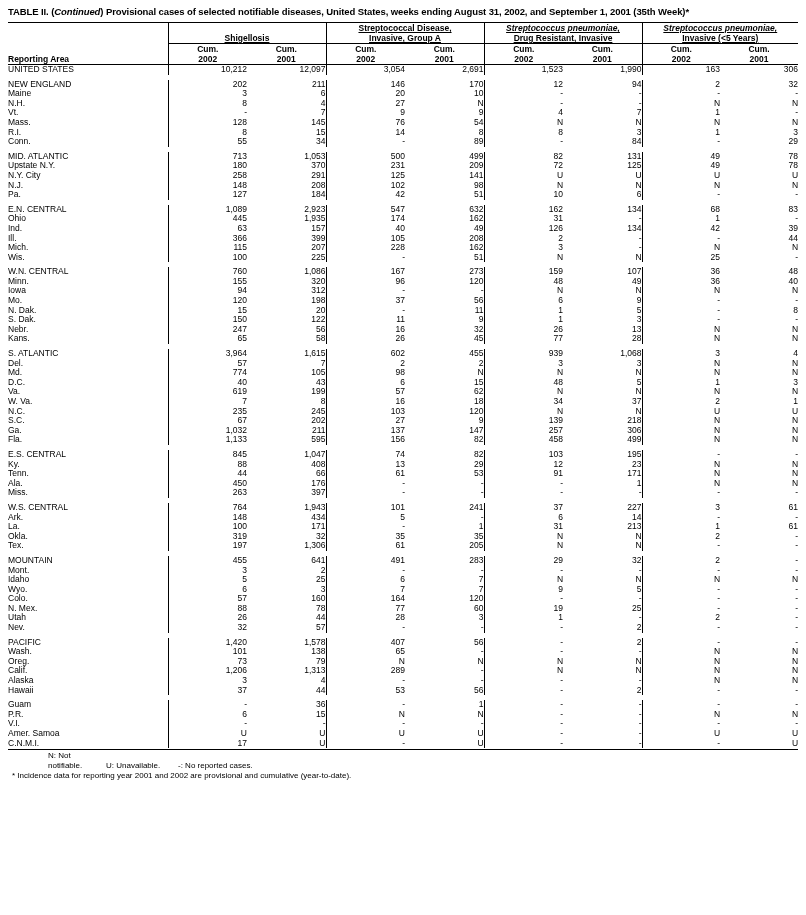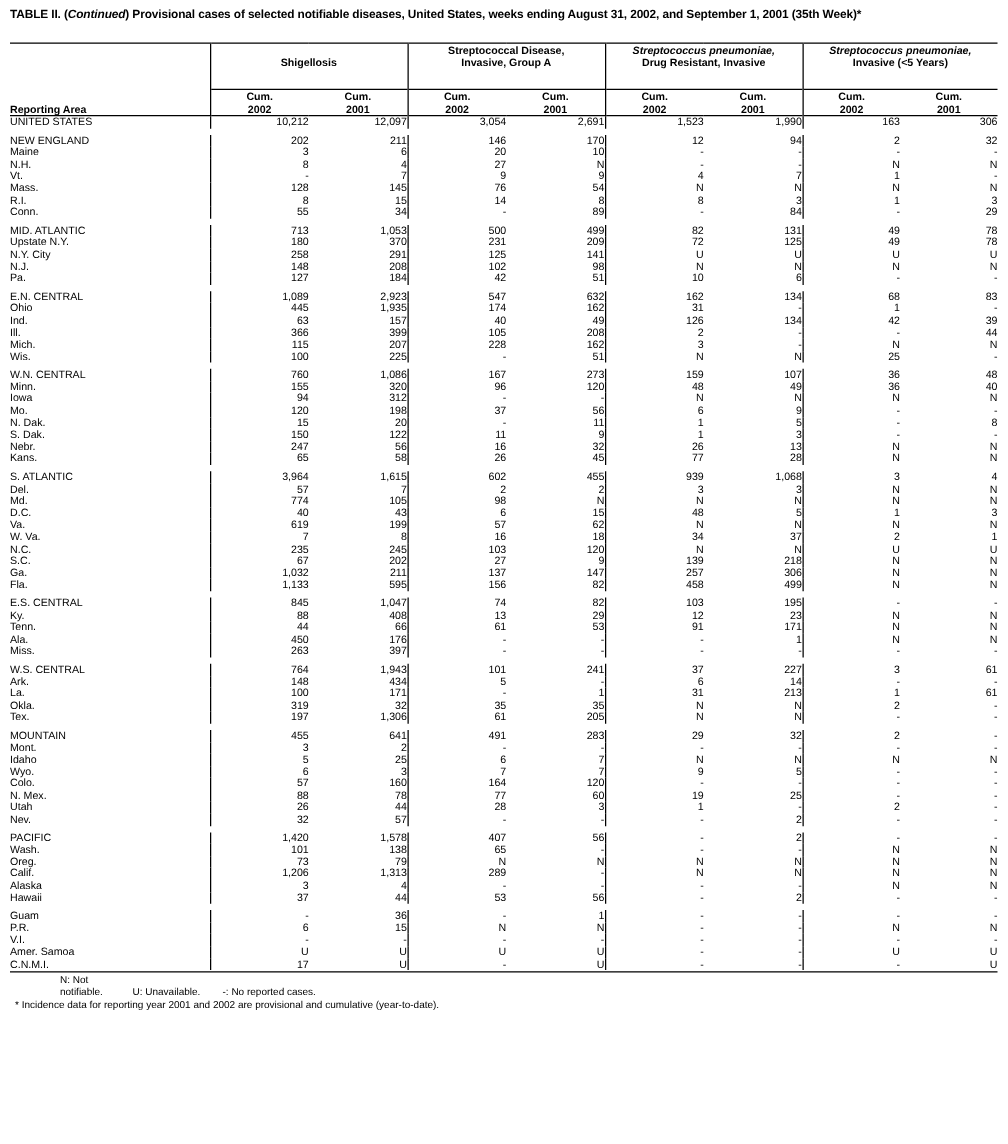--- a/index.html
+++ b/index.html
@@ -7,41 +7,41 @@
     width:806px;
     font-family:"Liberation Sans", sans-serif;
     color:#000000;
     -webkit-font-smoothing:antialiased;
   }
   .page{width:806px;padding:6px 8px 4px 8px;box-sizing:border-box;}
   .doc-title{
     font-size:9.5px;
     font-weight:bold;
     line-height:12px;
-    margin:0 0 16px 0;
+    margin:0 0 4px 0;
     letter-spacing:-0.1px;
   }
   .doc-title .ital{font-style:italic;}
   table.main{
     border-collapse:collapse;
     width:790px;
     font-size:8.5px;
     table-layout:fixed;
   }
   table.main td,table.main th{padding:0;vertical-align:bottom;}
   .rule-top td{border-top:1.6px solid #000;}
   .rule-thin td{border-top:0.8px solid #000;margin-left:16px;}
   .hdr-group{
     text-align:center;
     font-weight:bold;
     font-size:8.5px;
     line-height:10px;
     padding-bottom:1px;
   }
-  .hdr-group .u{border-bottom:0.8px solid #000;display:block;padding-bottom:16px;}
+  .hdr-group .u{border-bottom:0.8px solid #000;display:block;padding-bottom:0;text-decoration:underline;}
   .hdr-sub{
     text-align:center;
     font-weight:bold;
     font-size:8.5px;
     line-height:10px;
     padding-bottom:2px;
     margin-top:40px;
   }
   .hdr-area{
     font-weight:bold;

